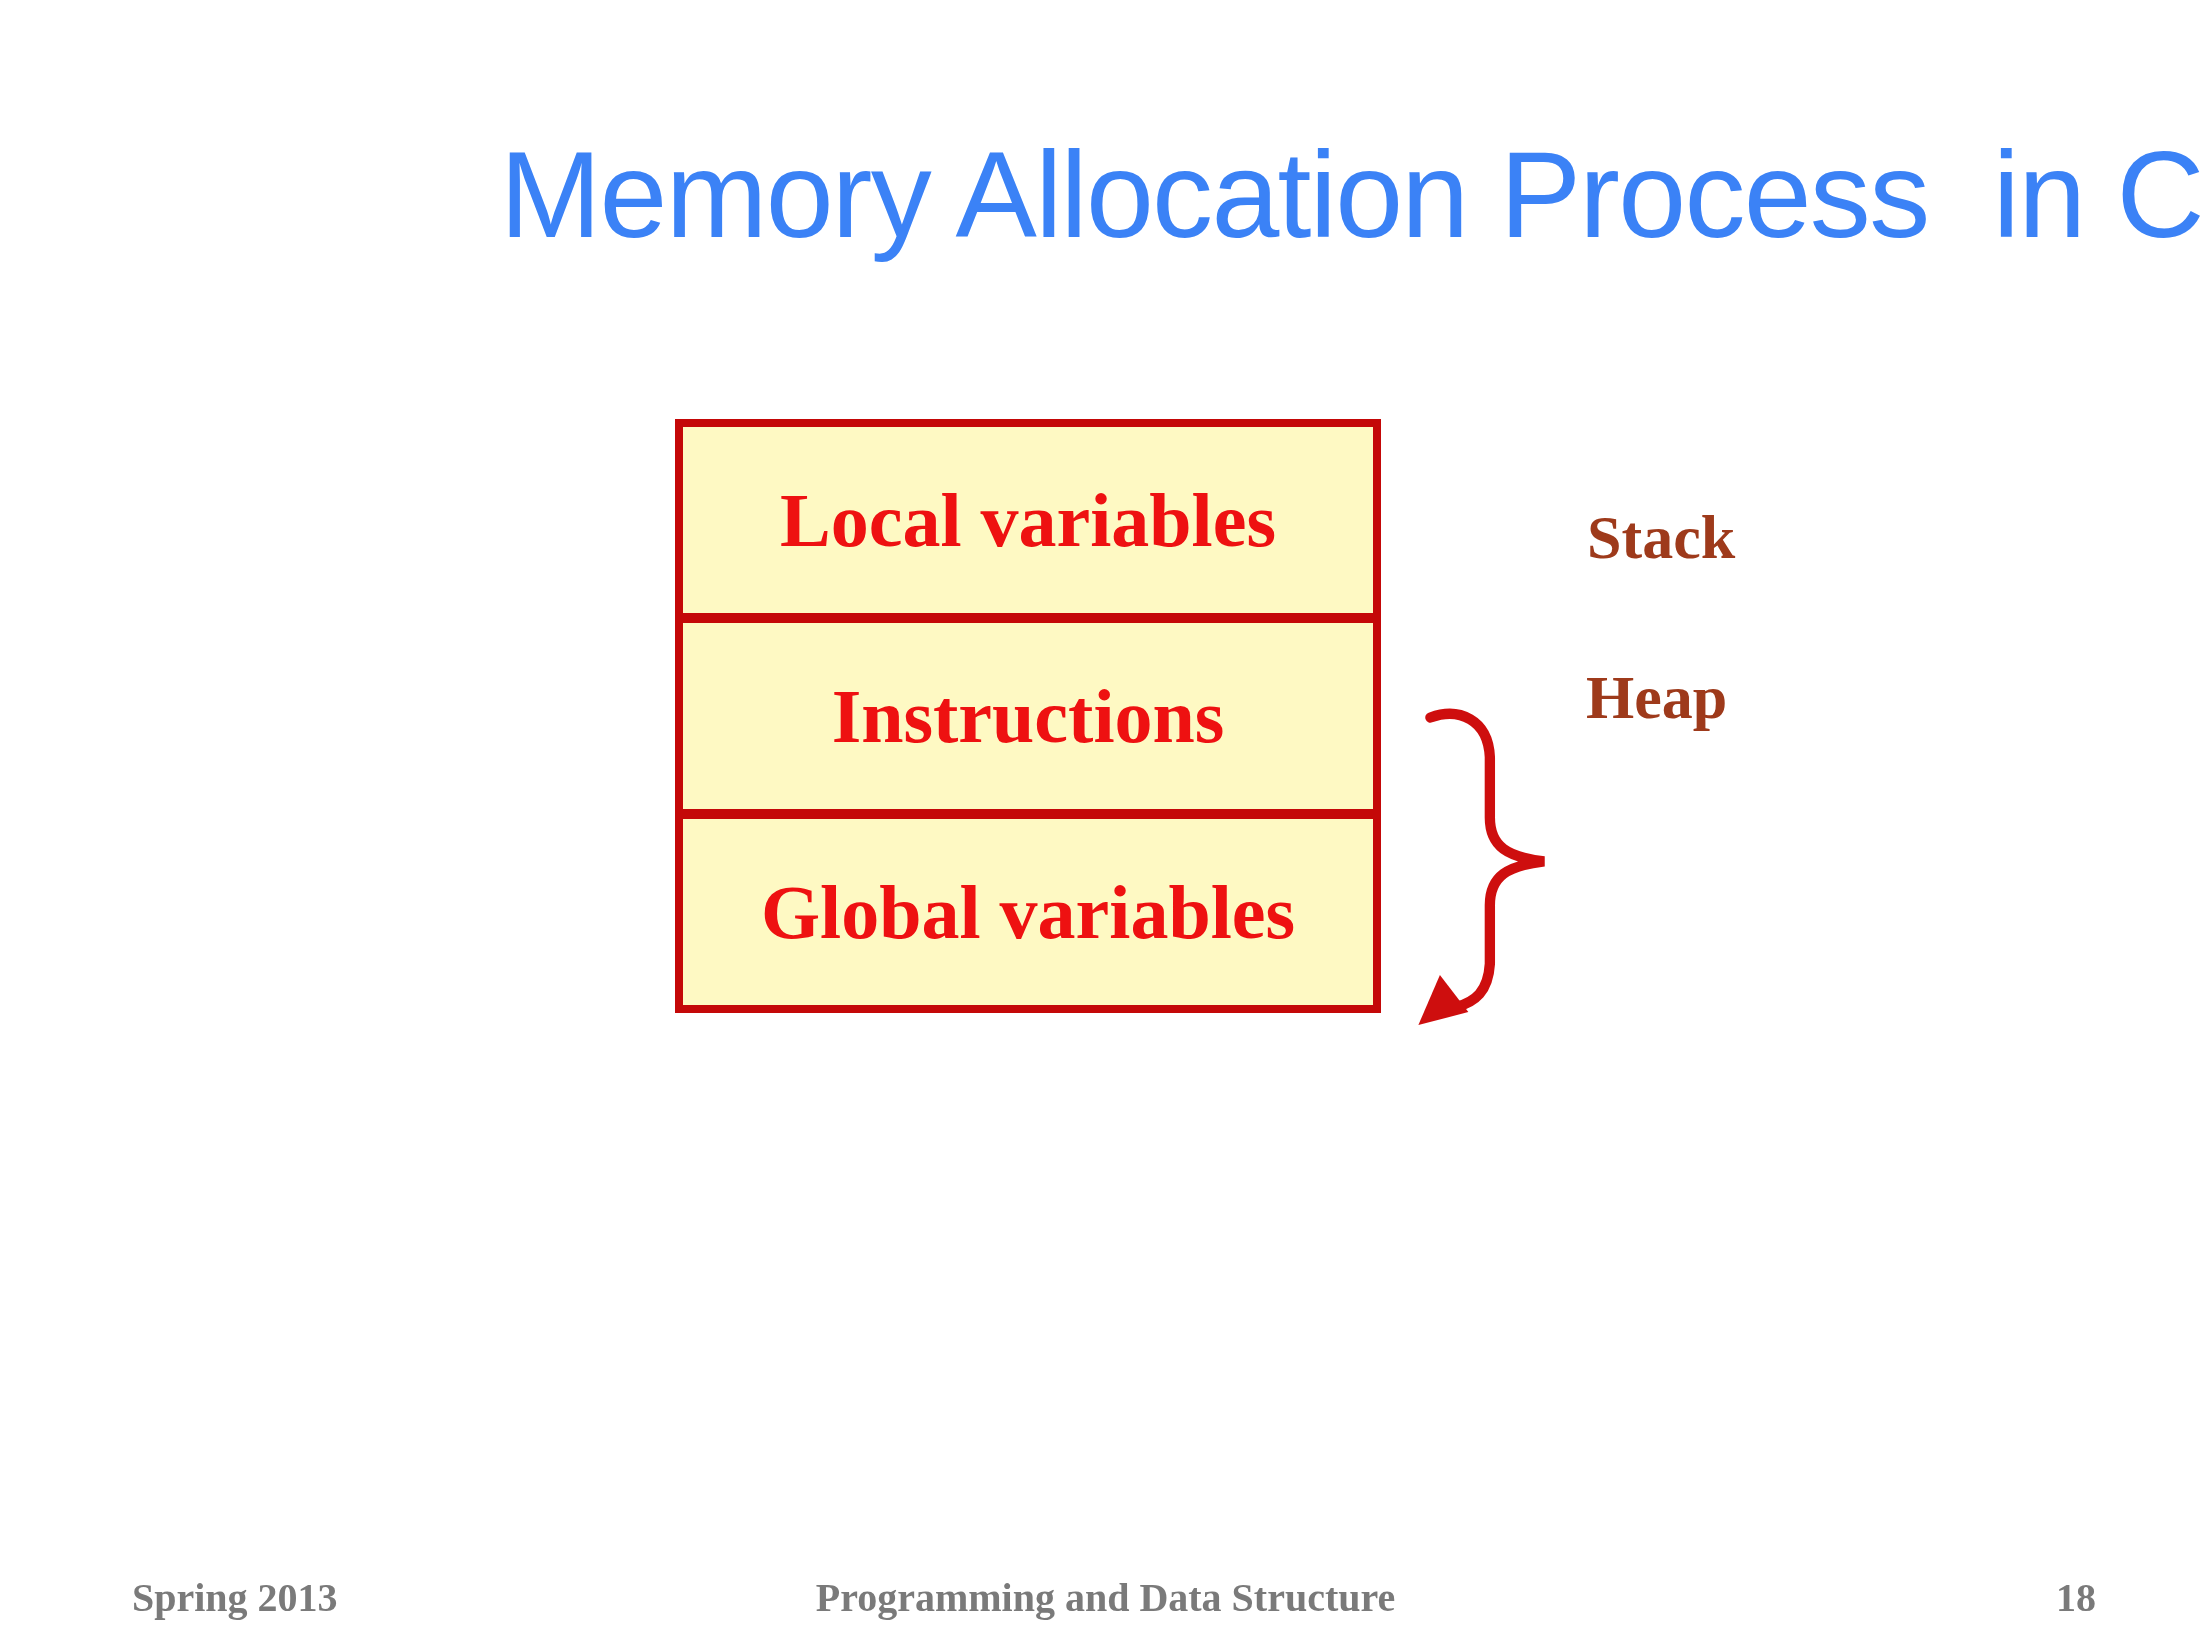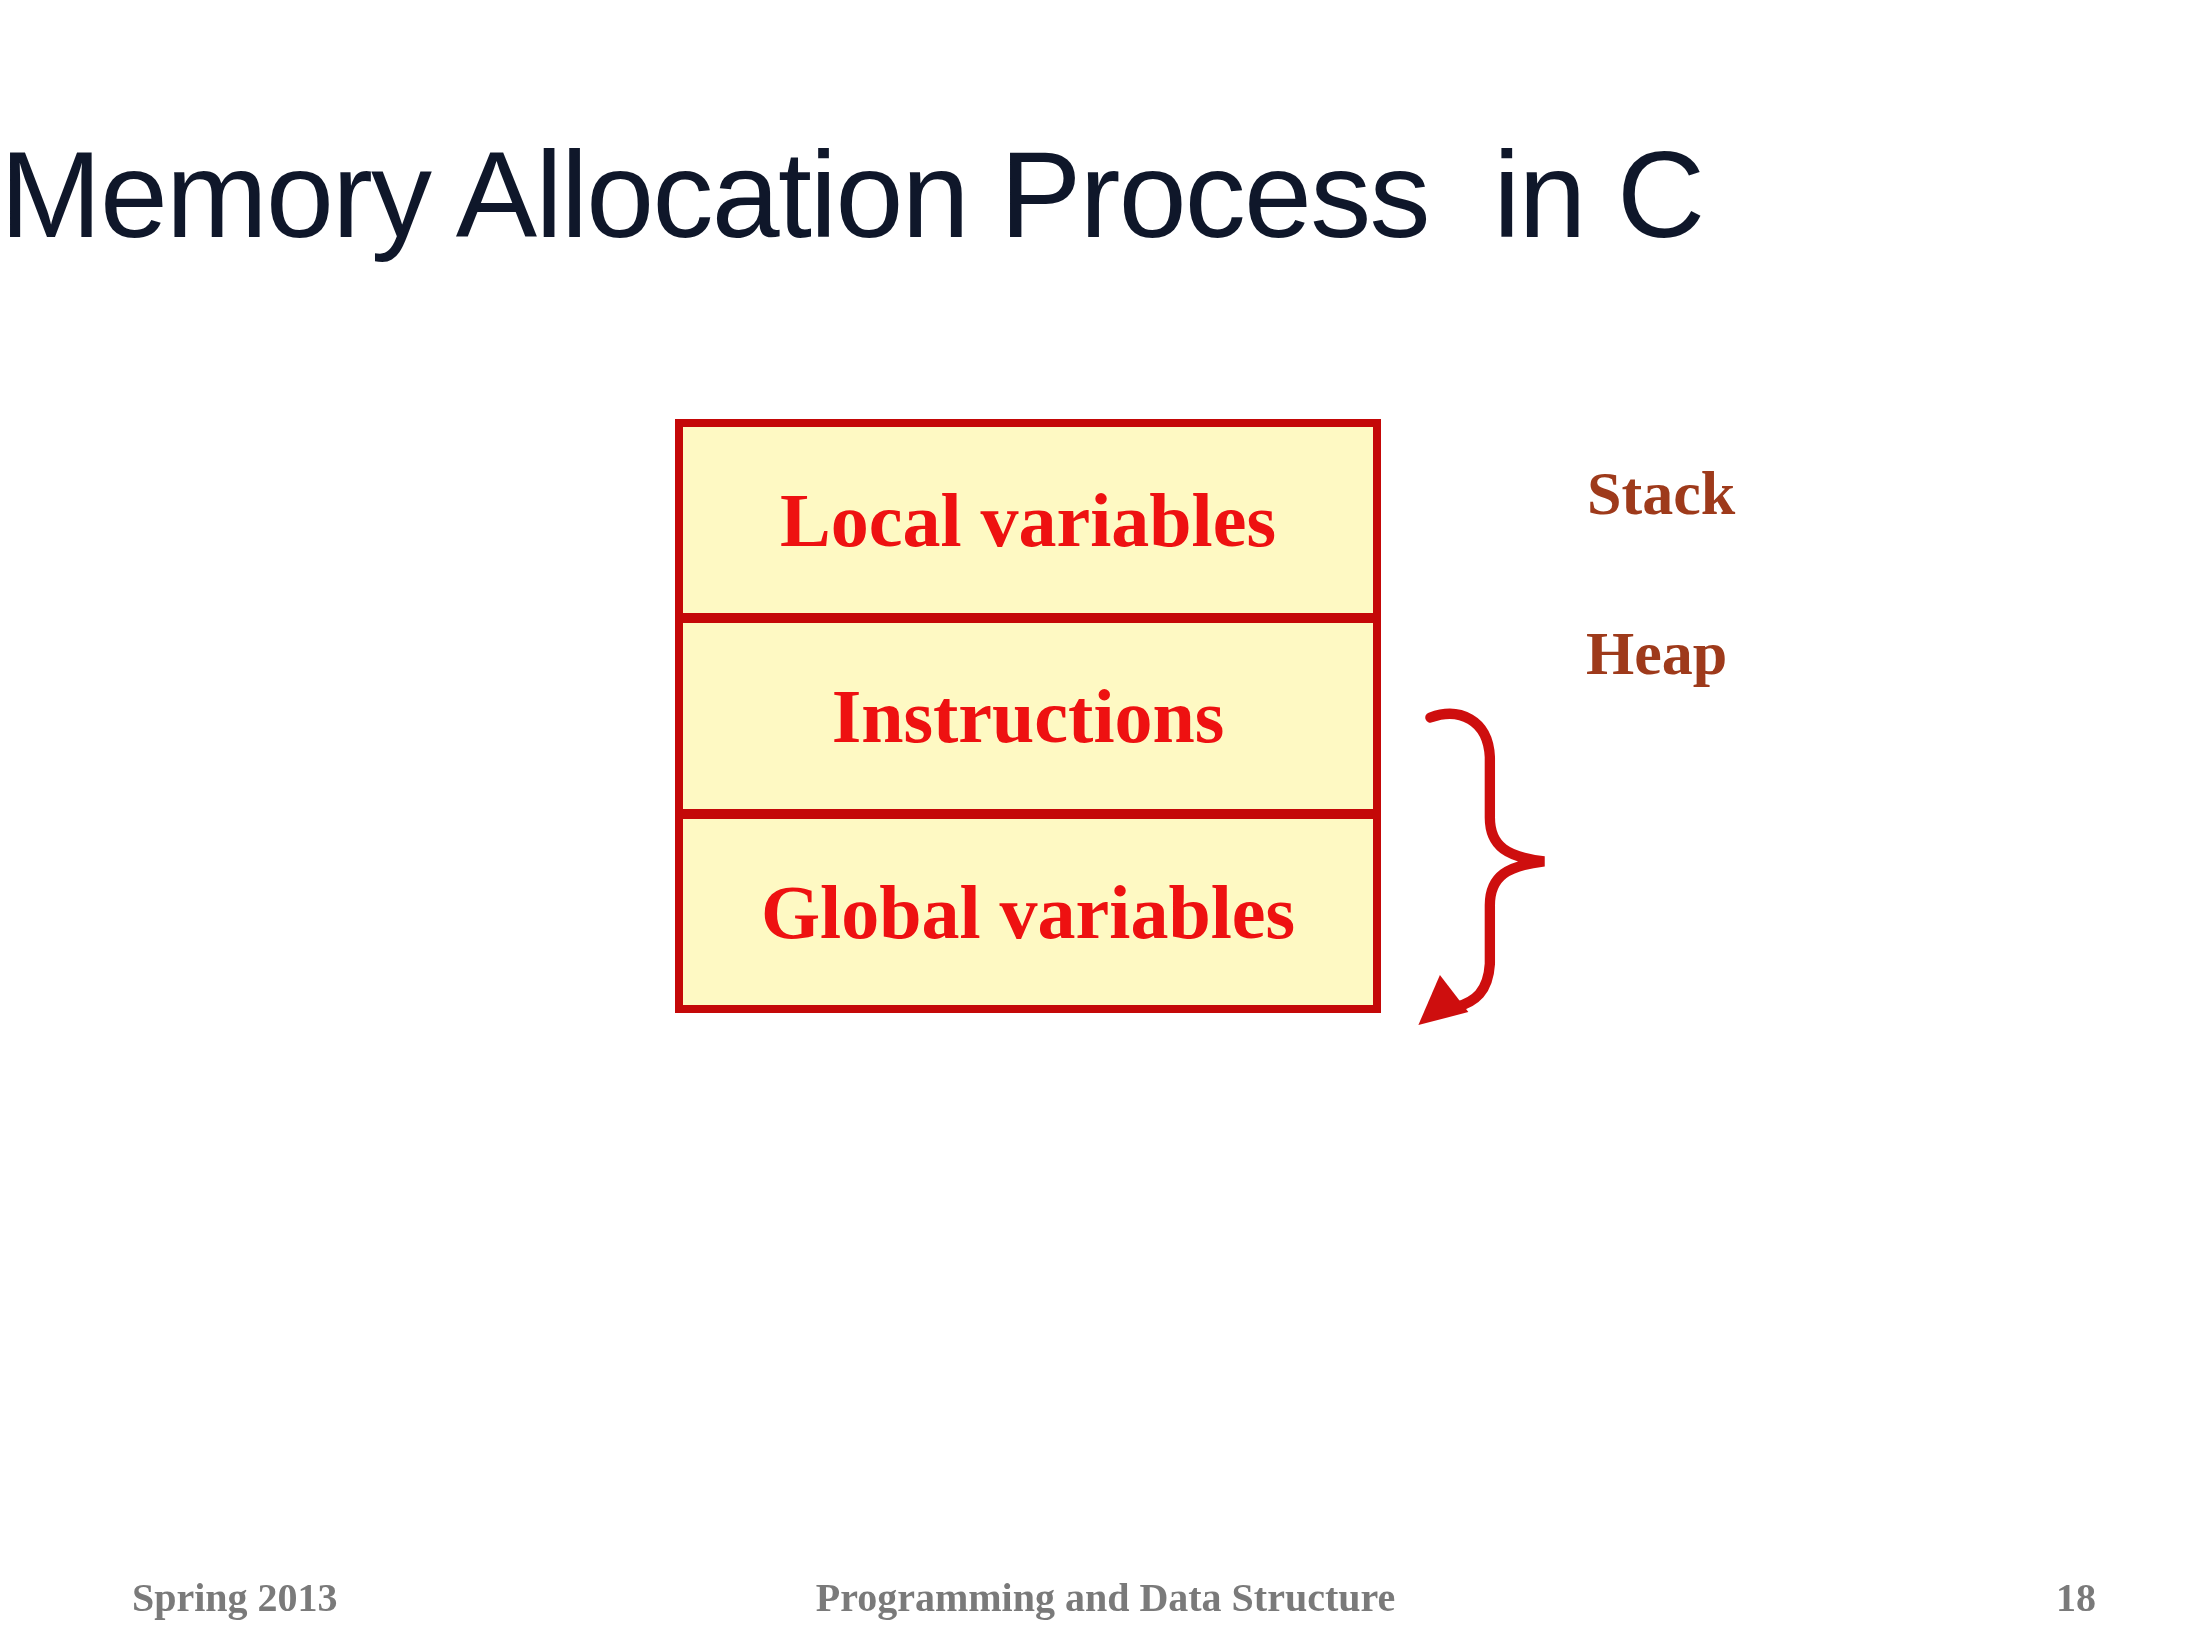--- a/index.html
+++ b/index.html
@@ -8,26 +8,26 @@
     background: #ffffff;
     position: relative;
     overflow: hidden;
     font-family: "Liberation Serif", serif;
   }
   .slide { position: absolute; inset: 0; }
 
   .slide-title {
     position: absolute;
     top: 119px; left: 0; right: 0;
-    text-align: left;
+    text-align: right;
     font-family: "Liberation Sans", sans-serif;
     font-weight: 400;
     font-size: 122px;
     line-height: 1.25;
-    color: #0f172a;
+    color: #3b82f6;
     white-space: pre;
     letter-spacing: -1.7px;
   }
 
   .memory-box {
     position: absolute;
     left: 675px; top: 419px;
     width: 706px; height: 594px;
     box-sizing: border-box;
     border: 8.6px solid #c40808;
@@ -45,20 +45,21 @@
     color: #ee1111;
     font-family: "Liberation Serif", serif;
   }
   .mem-row + .mem-row { border-top: 10.3px solid #c40808; }
 
   .annotation {
     position: absolute;
     font-family: "Liberation Serif", serif;
     font-weight: bold;
     color: #9e3a1b;
+    margin-top: 44px;
   }
   .annotation.stack { left: 1587px; top: 459px; font-size: 62px; line-height: 1.1; }
   .annotation.heap  { left: 1586px; top: 619px; font-size: 62px; line-height: 1.1; }
   .annotation.permanent {
     left: 1585px; top: 781px;
     width: 585px;
     font-size: 71px;
     line-height: 1.27;
   }
 

